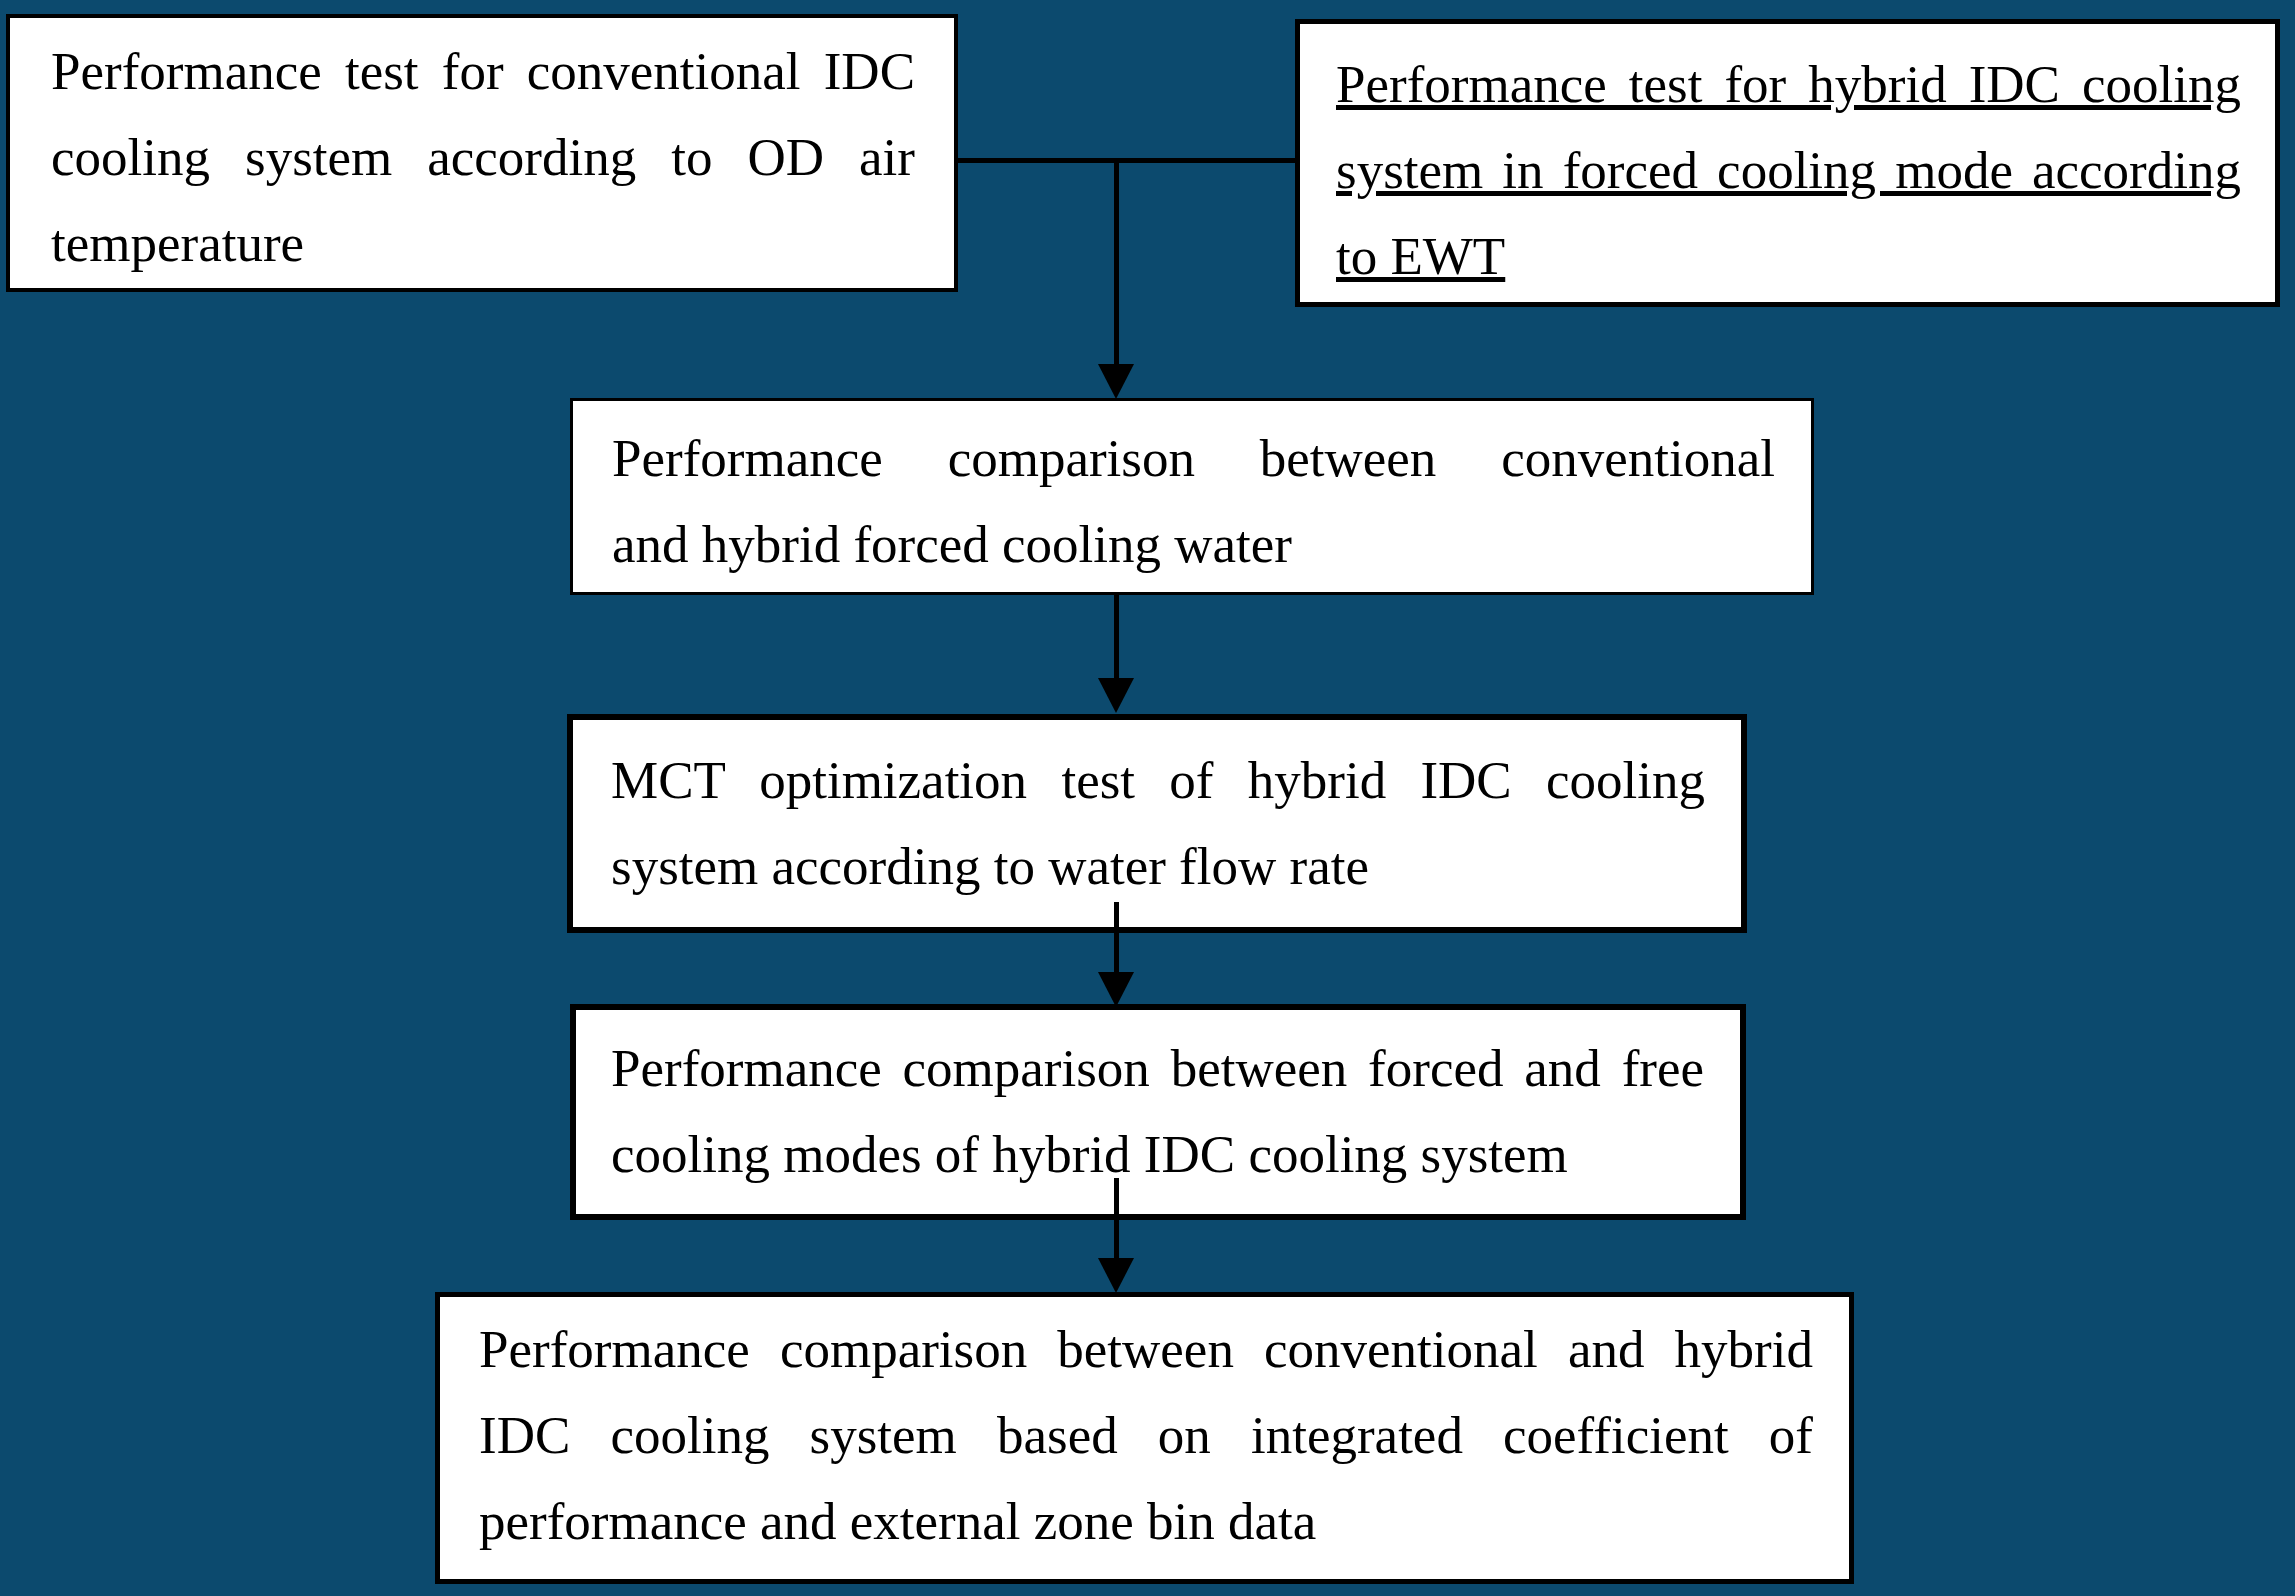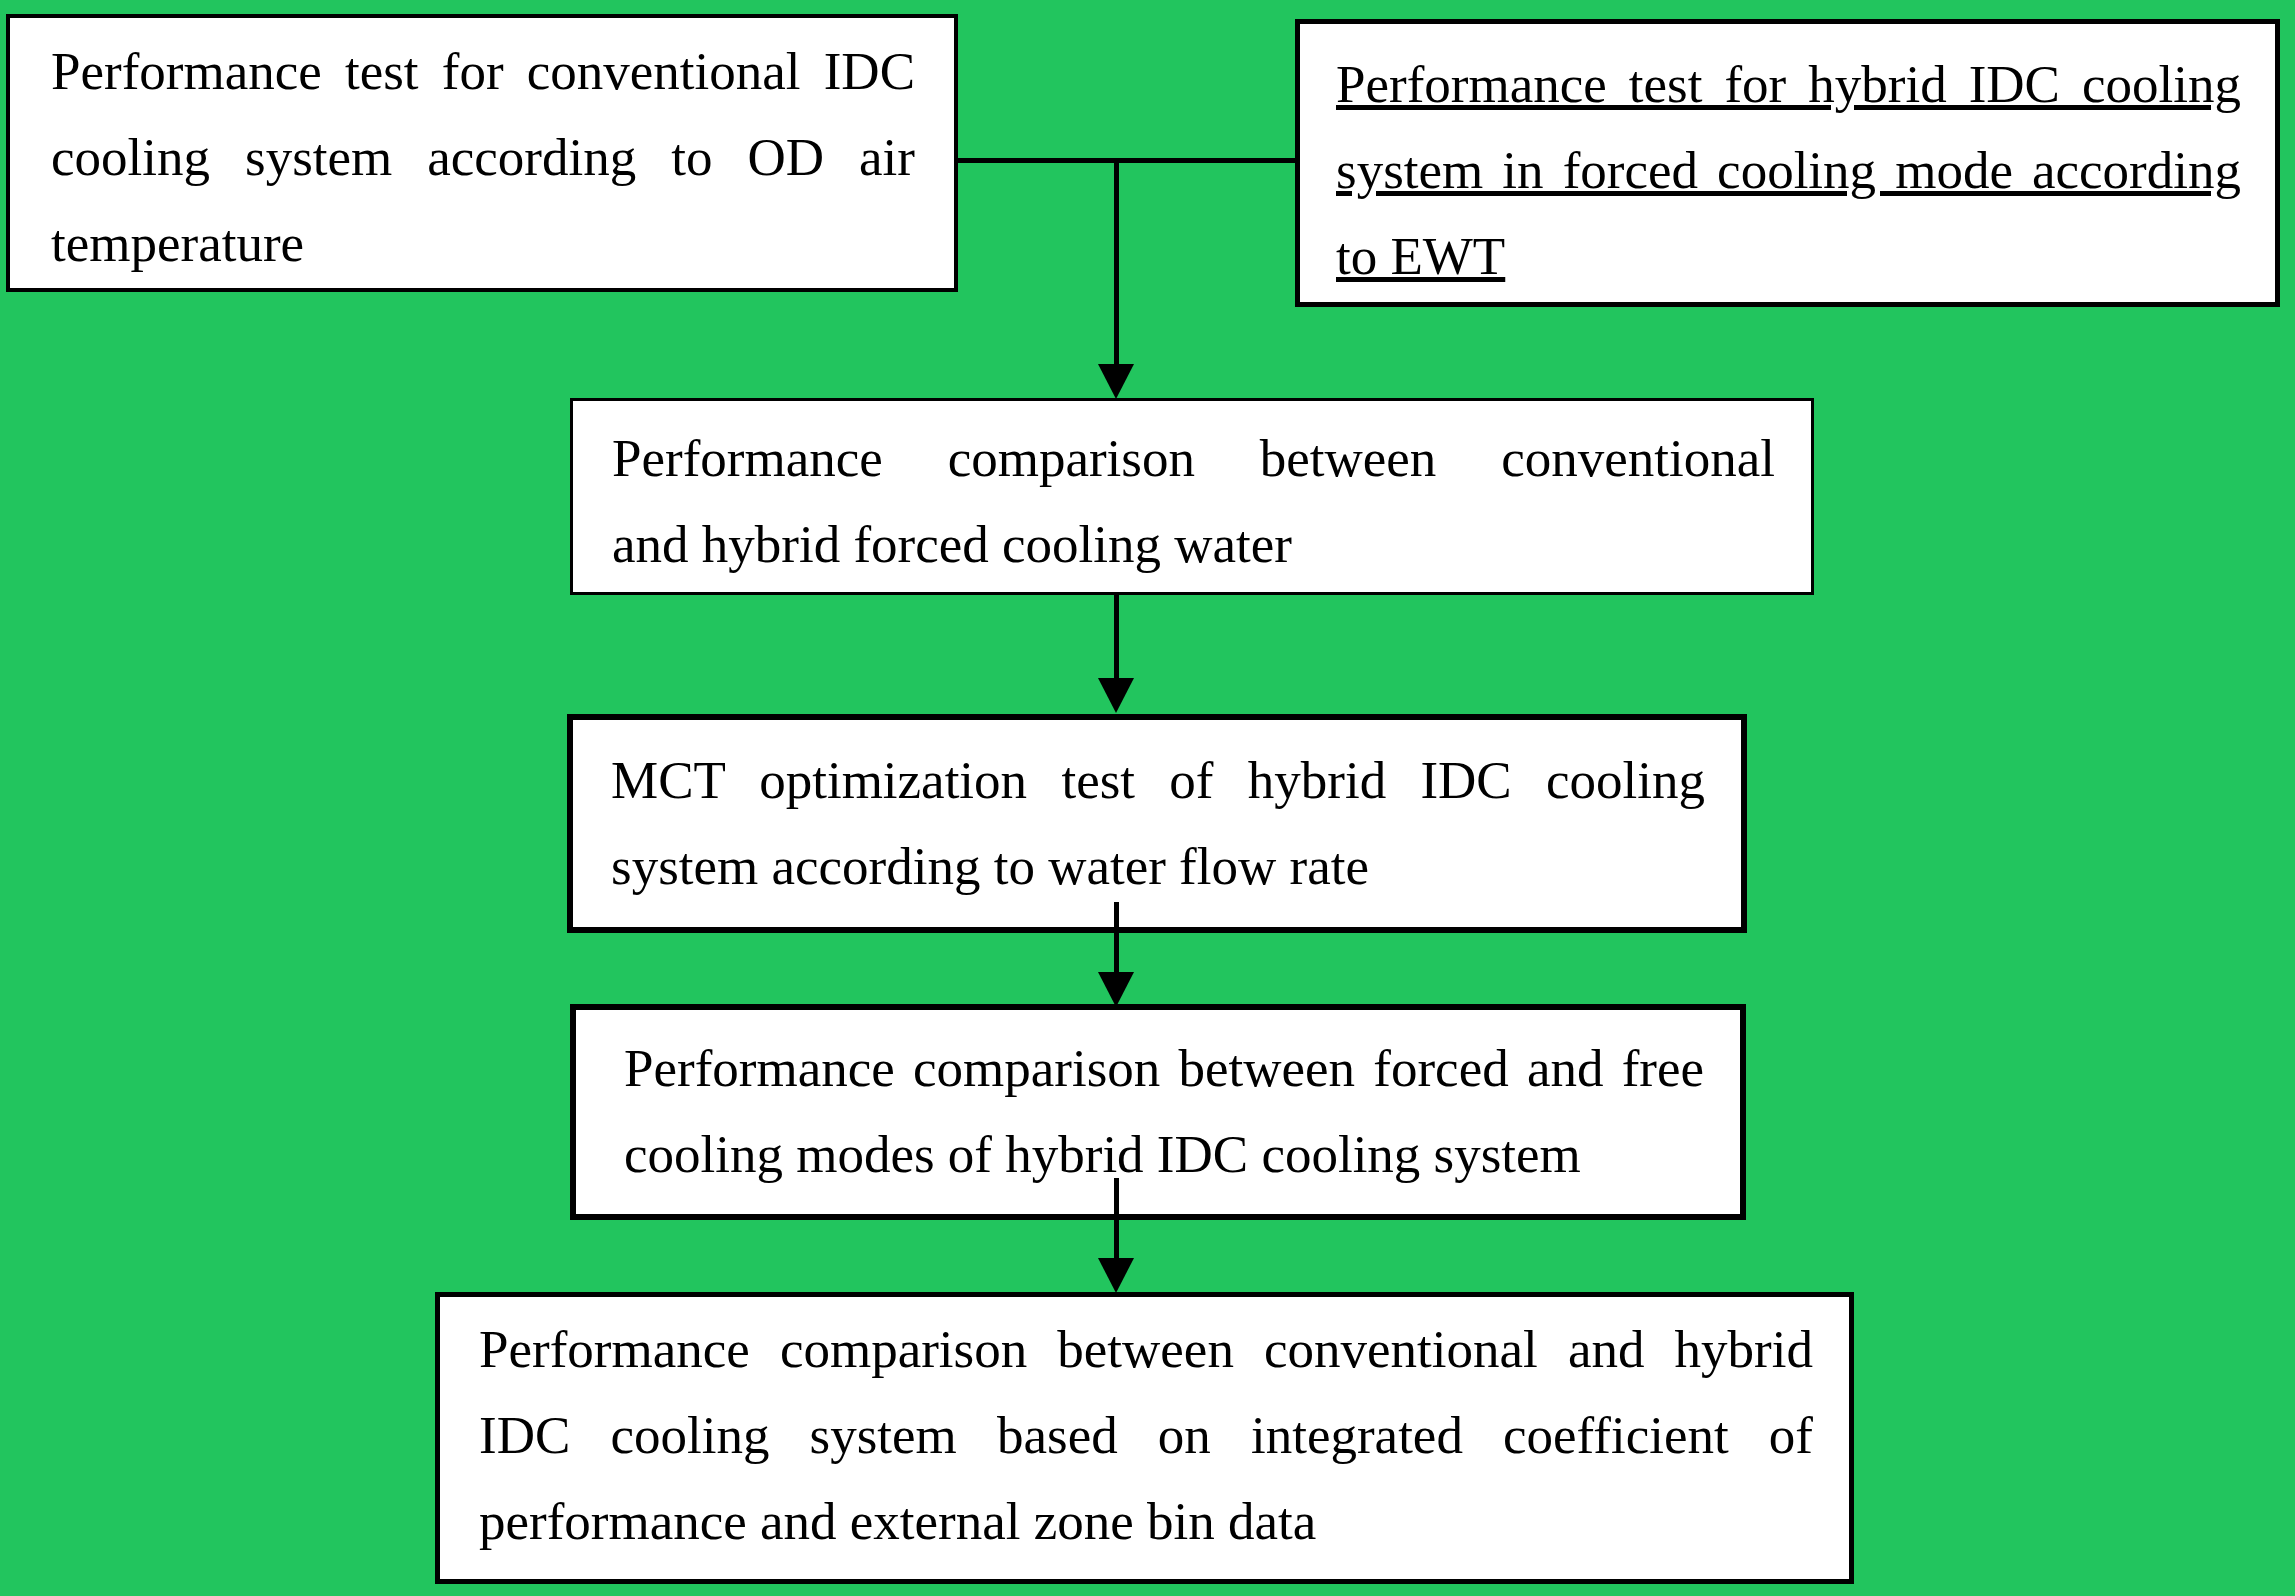--- a/index.html
+++ b/index.html
@@ -4,21 +4,21 @@
 <style>
   html, body {
     margin: 0;
     padding: 0;
     background: #ffffff;
   }
   #canvas {
     position: relative;
     width: 2295px;
     height: 1596px;
-    background: #22c55e;
+    background: #0c4a6e;
     font-family: "Liberation Serif", "DejaVu Serif", serif;
     color: #000000;
   }
   .flow-box {
     position: absolute;
     background: #ffffff;
     border-style: solid;
     border-color: #000000;
     box-sizing: border-box;
   }
@@ -34,21 +34,21 @@
   }
   .line.last {
     text-align: center;
     text-align-last: left;
   }
   
   #box1 { left: 6px;    top: 13.6px;   width: 952px; height: 278px; border-width: 4.5px; padding: 10.6px 39px 0 41px; }
   #box2 { left: 1295px; top: 19px;   width: 985px; height: 288px; border-width: 5.3px; padding: 16.7px 34px 0 36px; text-decoration: underline; }
   #box3 { left: 570px;  top: 398px;  width: 1244px; height: 197px; border-width: 3.8px; padding: 13.6px 36px 0 39px; }
   #box4 { left: 567px;  top: 714px;  width: 1180px; height: 219px; border-width: 6.8px; padding: 17.4px 36px 0 38px; }
-  #box5 { left: 570px;  top: 1004px; width: 1176px; height: 216px; border-width: 6px; padding: 15px 36px 0 48px; }
+  #box5 { left: 570px;  top: 1004px; width: 1176px; height: 216px; border-width: 6px; padding: 15px 36px 0 35px; }
   #box6 { left: 435px;  top: 1292px; width: 1419px; height: 292px; border-width: 5.3px; padding: 9px 36px 0 39px; }
 
   .conn {
     position: absolute;
     background: #000000;
   }
   #conn-h      { left: 954px; top: 158px;  width: 343px; height: 4.5px; }
   #arrow1-line { left: 1114px; top: 160px;  width: 4.5px; height: 205px; }
   #arrow2-line { left: 1114px; top: 595px;  width: 4.5px; height: 85px; }
   #arrow3-line { left: 1114px; top: 902px; width: 4.5px; height: 73px; }

